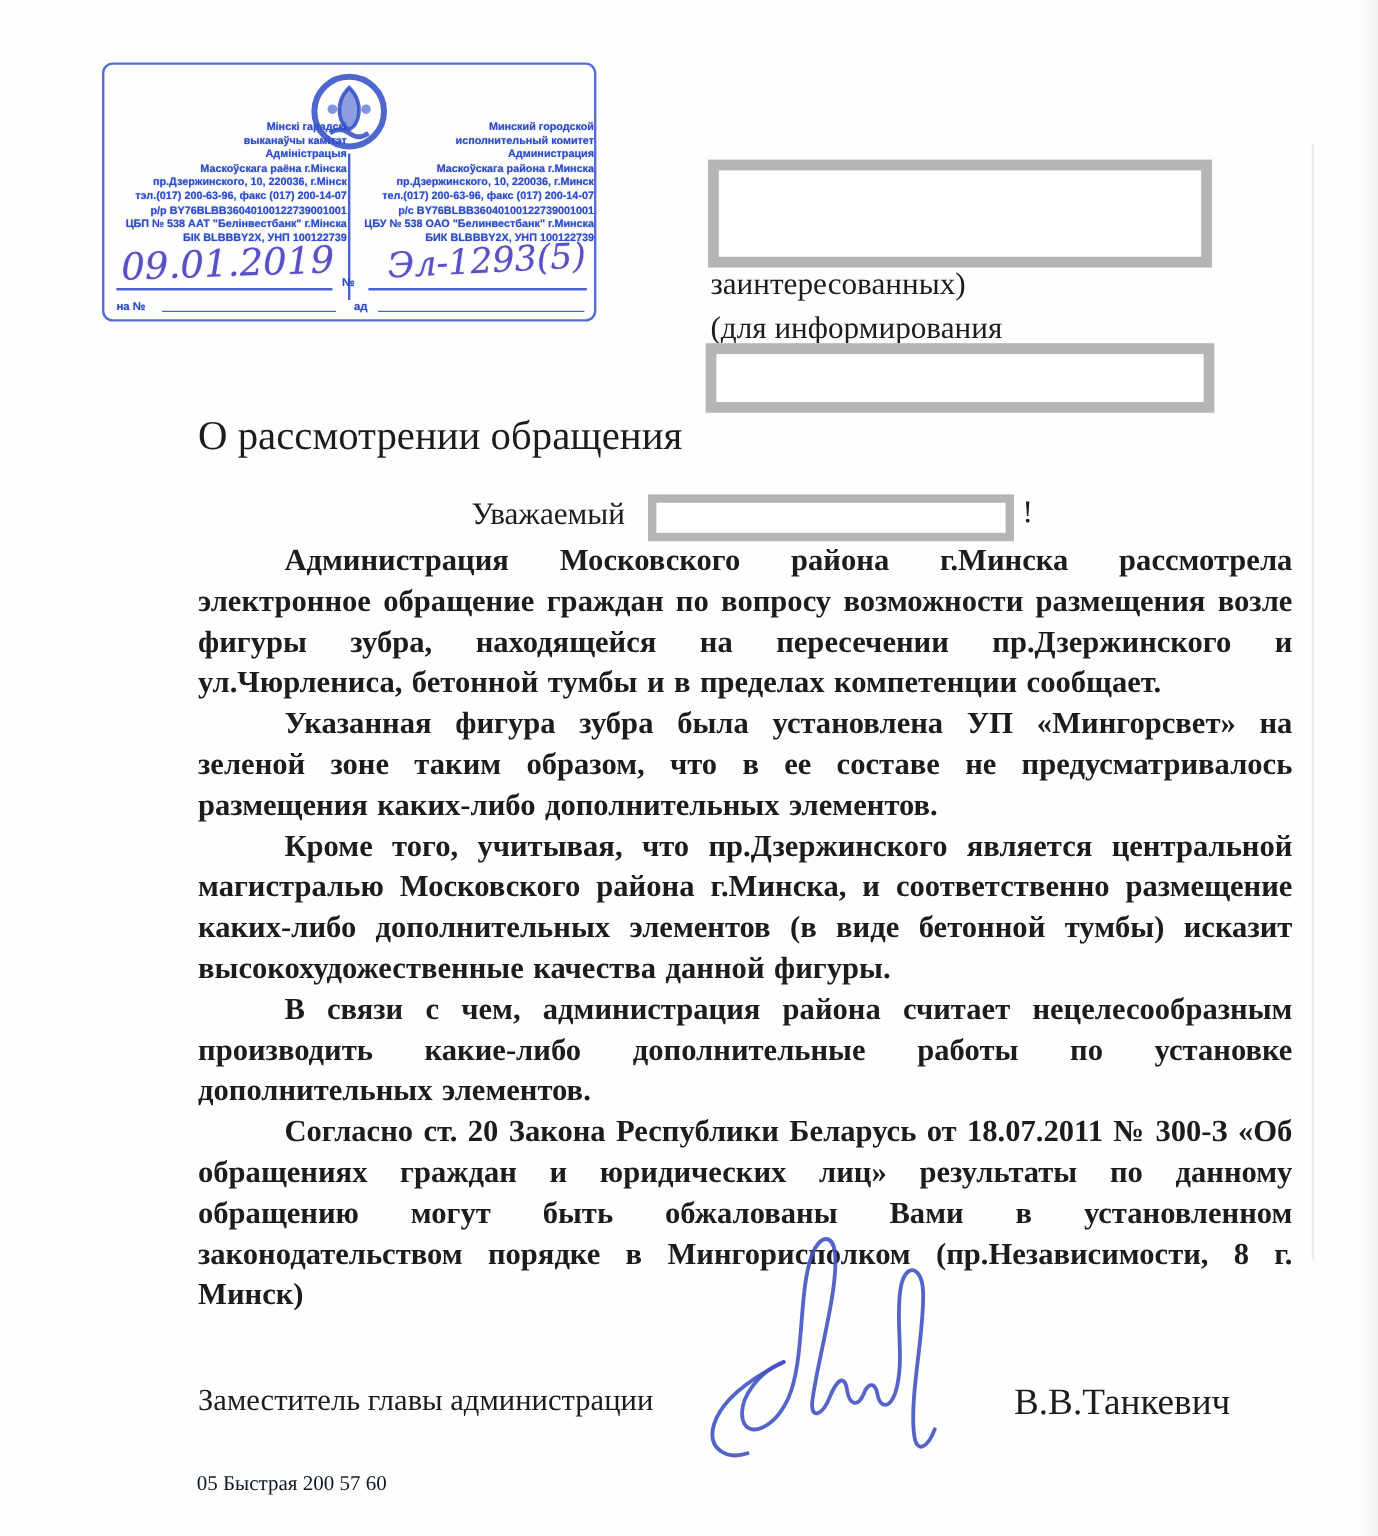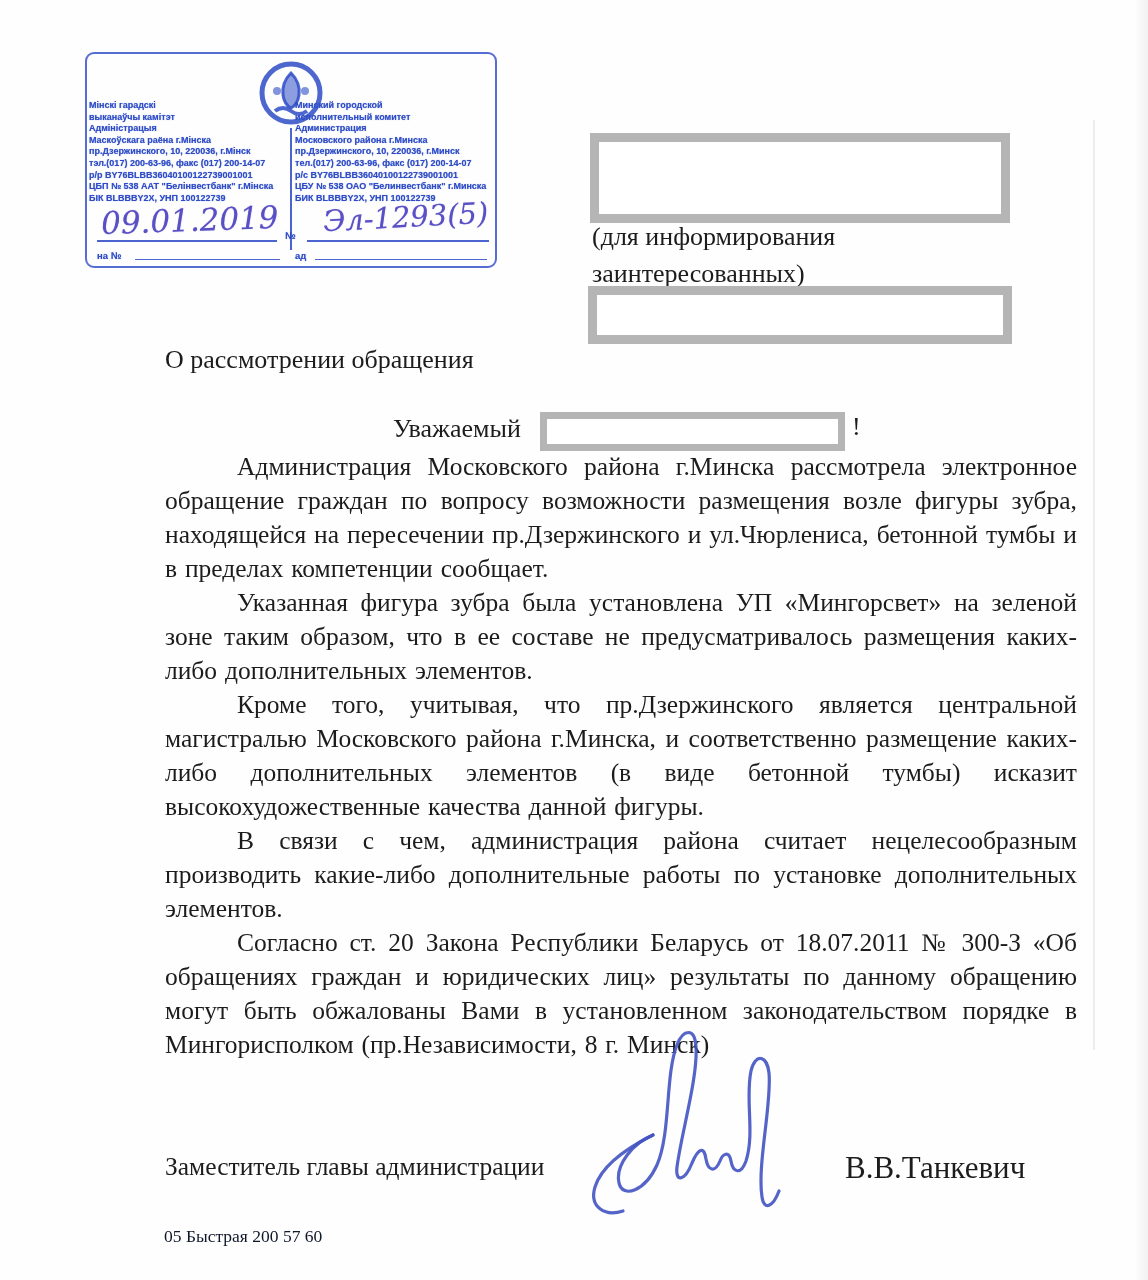--- a/index.html
+++ b/index.html
@@ -9,21 +9,21 @@
     font-family:"Liberation Serif", serif;color:#1c1c1c;
   }
   
   .scan-line{position:absolute;background:#d9d9d9;opacity:.45;}
   .scan-edge{position:absolute;top:0;right:0;width:14px;height:100%;
     background:linear-gradient(to right, rgba(0,0,0,0), rgba(0,0,0,0.05));}
 
   
   .stamp{position:absolute;left:85px;top:52px;width:408px;height:212px;
     border:2px solid rgba(44,73,200,.8);border-radius:9px;}
-  .stamp-col{position:absolute;top:46px;width:200px;text-align:left;}
+  .stamp-col{position:absolute;top:46px;width:200px;text-align:right;}
   .stamp-col.left{left:2px;}
   .stamp-col.right{left:208px;}
   .stamp-line{
     font-family:"Liberation Sans", sans-serif;font-weight:bold;
     font-size:9px;line-height:11.6px;color:#2e4cc7;
     text-shadow:0 0 1px rgba(46,76,199,.6);white-space:nowrap;overflow:visible;
   }
   .stamp-divider{position:absolute;left:203px;top:74px;width:2px;height:122px;
     background:rgba(44,73,200,.85);}
   .emblem{position:absolute;left:172px;top:7px;}
@@ -36,26 +36,26 @@
   .stamp-number{position:absolute;left:236px;top:146px;font-size:29px;transform:rotate(-3deg);}
   .stamp-rule{position:absolute;height:0;border-bottom:2px solid rgba(44,73,200,.85);}
   .stamp-small-label{position:absolute;font-family:"Liberation Sans", sans-serif;
     font-weight:bold;font-size:9.5px;color:#2e4cc7;text-shadow:0 0 1px rgba(46,76,199,.6);}
 
   
   .redact{position:absolute;background:#fff;border:9px solid #b5b5b5;}
 
   
   .note{position:absolute;left:592px;top:218px;font-size:26px;line-height:37px;}
-  .subject{position:absolute;left:165px;top:345px;font-size:26px;}
+  .subject{position:absolute;left:165px;top:345px;font-size:34px;}
   .salut-prefix{position:absolute;left:393px;top:414px;font-size:26px;}
   .salut-bang{position:absolute;left:852px;top:412px;font-size:26px;}
   .body-text{position:absolute;left:165px;top:450px;width:912px;}
   .body-text p{margin:0;text-align:justify;text-indent:72px;
-    font-size:25.5px;line-height:34px;word-spacing:1.5px;}
+    font-size:25.5px;line-height:34px;word-spacing:1.5px;font-weight:bold;}
   .sig-title{position:absolute;left:165px;top:1152px;font-size:25.5px;}
   .sig-name{position:absolute;left:845px;top:1150px;font-size:31px;}
   .signature-svg{position:absolute;left:545px;top:1015px;}
   .footer{position:absolute;left:164px;top:1226px;font-size:17.5px;color:#0f172a;}
 </style>
 </head>
 <body>
 
 <div class="page">
 
@@ -87,21 +87,21 @@
       <div class="stamp-line">тэл.(017) 200-63-96, факс (017) 200-14-07</div>
       <div class="stamp-line">р/р BY76BLBB36040100122739001001</div>
       <div class="stamp-line">ЦБП № 538 ААТ "Белінвестбанк" г.Мінска</div>
       <div class="stamp-line">БІК BLBBBY2X, УНП 100122739</div>
     </div>
 
     <div class="stamp-col right">
       <div class="stamp-line">Минский городской</div>
       <div class="stamp-line">исполнительный комитет</div>
       <div class="stamp-line">Администрация</div>
-      <div class="stamp-line">Московского района г.Минска</div>
+      <div class="stamp-line">Маскоўскага района г.Минска</div>
       <div class="stamp-line">пр.Дзержинского, 10, 220036, г.Минск</div>
       <div class="stamp-line">тел.(017) 200-63-96, факс (017) 200-14-07</div>
       <div class="stamp-line">р/с BY76BLBB36040100122739001001</div>
       <div class="stamp-line">ЦБУ № 538 ОАО "Белинвестбанк" г.Минска</div>
       <div class="stamp-line">БИК BLBBBY2X, УНП 100122739</div>
     </div>
 
     <div class="hand stamp-date">09.01.2019</div>
     <div class="stamp-rule" style="left:10px;top:186px;width:180px;"></div>
     <div class="stamp-small-label" style="left:198px;top:176px;">№</div>
@@ -109,22 +109,22 @@
     <div class="stamp-rule" style="left:220px;top:186px;width:182px;"></div>
 
     <div class="stamp-small-label" style="left:10px;top:196px;">на №</div>
     <div class="stamp-rule" style="left:48px;top:205px;width:145px;border-bottom-width:1.5px;"></div>
     <div class="stamp-small-label" style="left:208px;top:196px;">ад</div>
     <div class="stamp-rule" style="left:228px;top:205px;width:172px;border-bottom-width:1.5px;"></div>
   </div>
 
   <div class="redact" style="left:590px;top:133px;width:402px;height:72px;"></div>
   <div class="note">
+    <div>заинтересованных)</div>
     <div>(для информирования</div>
-    <div>заинтересованных)</div>
   </div>
   <div class="redact" style="left:588px;top:286px;width:406px;height:40px;"></div>
 
   <div class="subject">О рассмотрении обращения</div>
 
   <div class="salut-prefix">Уважаемый</div>
   <div class="redact" style="left:540px;top:412px;width:291px;height:25px;border-width:7px;"></div>
   <div class="salut-bang">!</div>
 
   <div class="body-text">

